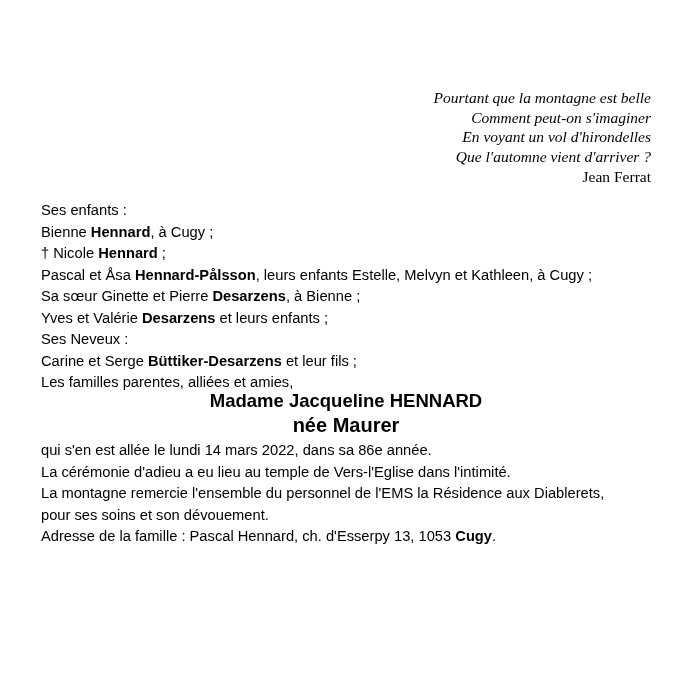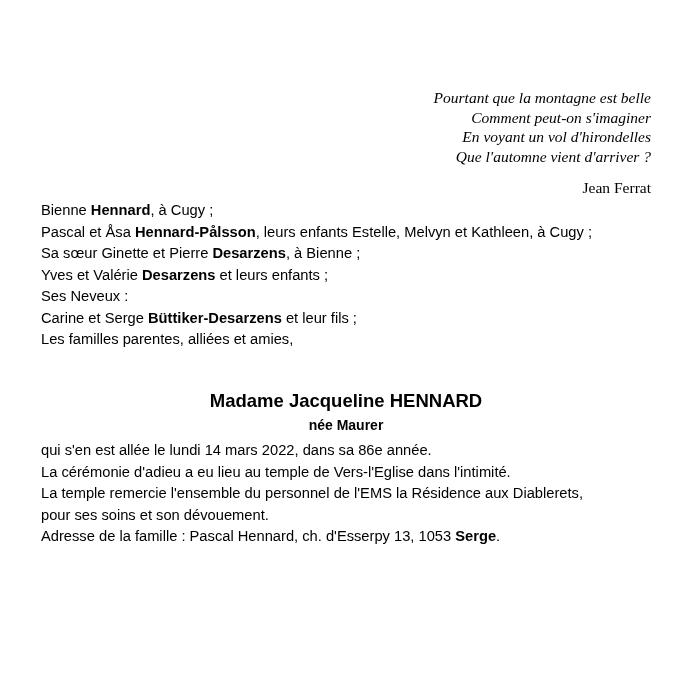--- a/index.html
+++ b/index.html
@@ -34,21 +34,21 @@
     font-size: 15.5px;
     line-height: 19.5px;
     color: #000;
     white-space: nowrap;
   }
   .poem .line { display: block; }
   .poem .author {
     display: block;
     font-style: normal;
     font-family: "Liberation Serif", serif;
-    margin-top: 12px;
+    margin-top: 1px;
   }
 
   
   .family {
     position: absolute;
     top: 200px;
     left: 41px;
     font-size: 14.7px;
     line-height: 21.5px;
     white-space: nowrap;
@@ -61,21 +61,21 @@
     position: absolute;
     top: 389px;
     left: 0;
     width: 692px;
     text-align: center;
     font-weight: bold;
     font-size: 18.5px;
     line-height: 24px;
   }
   .name-block .sub {
-    font-size: 14px;
+    font-size: 20px;
   }
 
   
   .closing {
     position: absolute;
     top: 440px;
     left: 41px;
     font-size: 14.7px;
     line-height: 21.5px;
     white-space: nowrap;
@@ -90,23 +90,25 @@
 
   <div class="poem">
     <span class="line">Pourtant que la montagne est belle</span>
     <span class="line">Comment peut-on s'imaginer</span>
     <span class="line">En voyant un vol d'hirondelles</span>
     <span class="line">Que l'automne vient d'arriver ?</span>
     <span class="author">Jean Ferrat</span>
   </div>
 
   <div class="family">
+    <span class="line">Ses enfants :</span>
 
     <span class="line"><span>Bienne </span><b>Hennard</b><span>, à Cugy ;</span></span>
 
+    <span class="line"><span>† Nicole </span><b>Hennard</b><span> ;</span></span>
 
     <span class="line"><span>Pascal et Åsa </span><b>Hennard-Pålsson</b><span>, leurs enfants Estelle, Melvyn et Kathleen, à Cugy ;</span></span>
 
     <span class="line"><span>Sa sœur Ginette et Pierre </span><b>Desarzens</b><span>, à Bienne ;</span></span>
 
     <span class="line"><span>Yves et Valérie </span><b>Desarzens</b><span> et leurs enfants ;</span></span>
 
     <span class="line">Ses Neveux :</span>
 
     <span class="line"><span>Carine et Serge </span><b>Büttiker-Desarzens</b><span> et leur fils ;</span></span>
@@ -115,18 +117,18 @@
   </div>
 
   <div class="name-block">
     <div>Madame Jacqueline HENNARD</div>
     <div class="sub">née Maurer</div>
   </div>
 
   <div class="closing">
     <span class="line">qui s'en est allée le lundi 14 mars 2022, dans sa 86e année.</span>
     <span class="line">La cérémonie d'adieu a eu lieu au temple de Vers-l'Eglise dans l'intimité.</span>
-    <span class="line">La temple remercie l'ensemble du personnel de l'EMS la Résidence aux Diablerets,</span>
+    <span class="line">La montagne remercie l'ensemble du personnel de l'EMS la Résidence aux Diablerets,</span>
     <span class="line">pour ses soins et son dévouement.</span>
-    <span class="line"><span>Adresse de la famille : Pascal Hennard, ch. d'Esserpy 13, 1053 </span><b>Serge</b><span>.</span></span>
+    <span class="line"><span>Adresse de la famille : Pascal Hennard, ch. d'Esserpy 13, 1053 </span><b>Cugy</b><span>.</span></span>
   </div>
 
 </div>
 
 </body></html>

